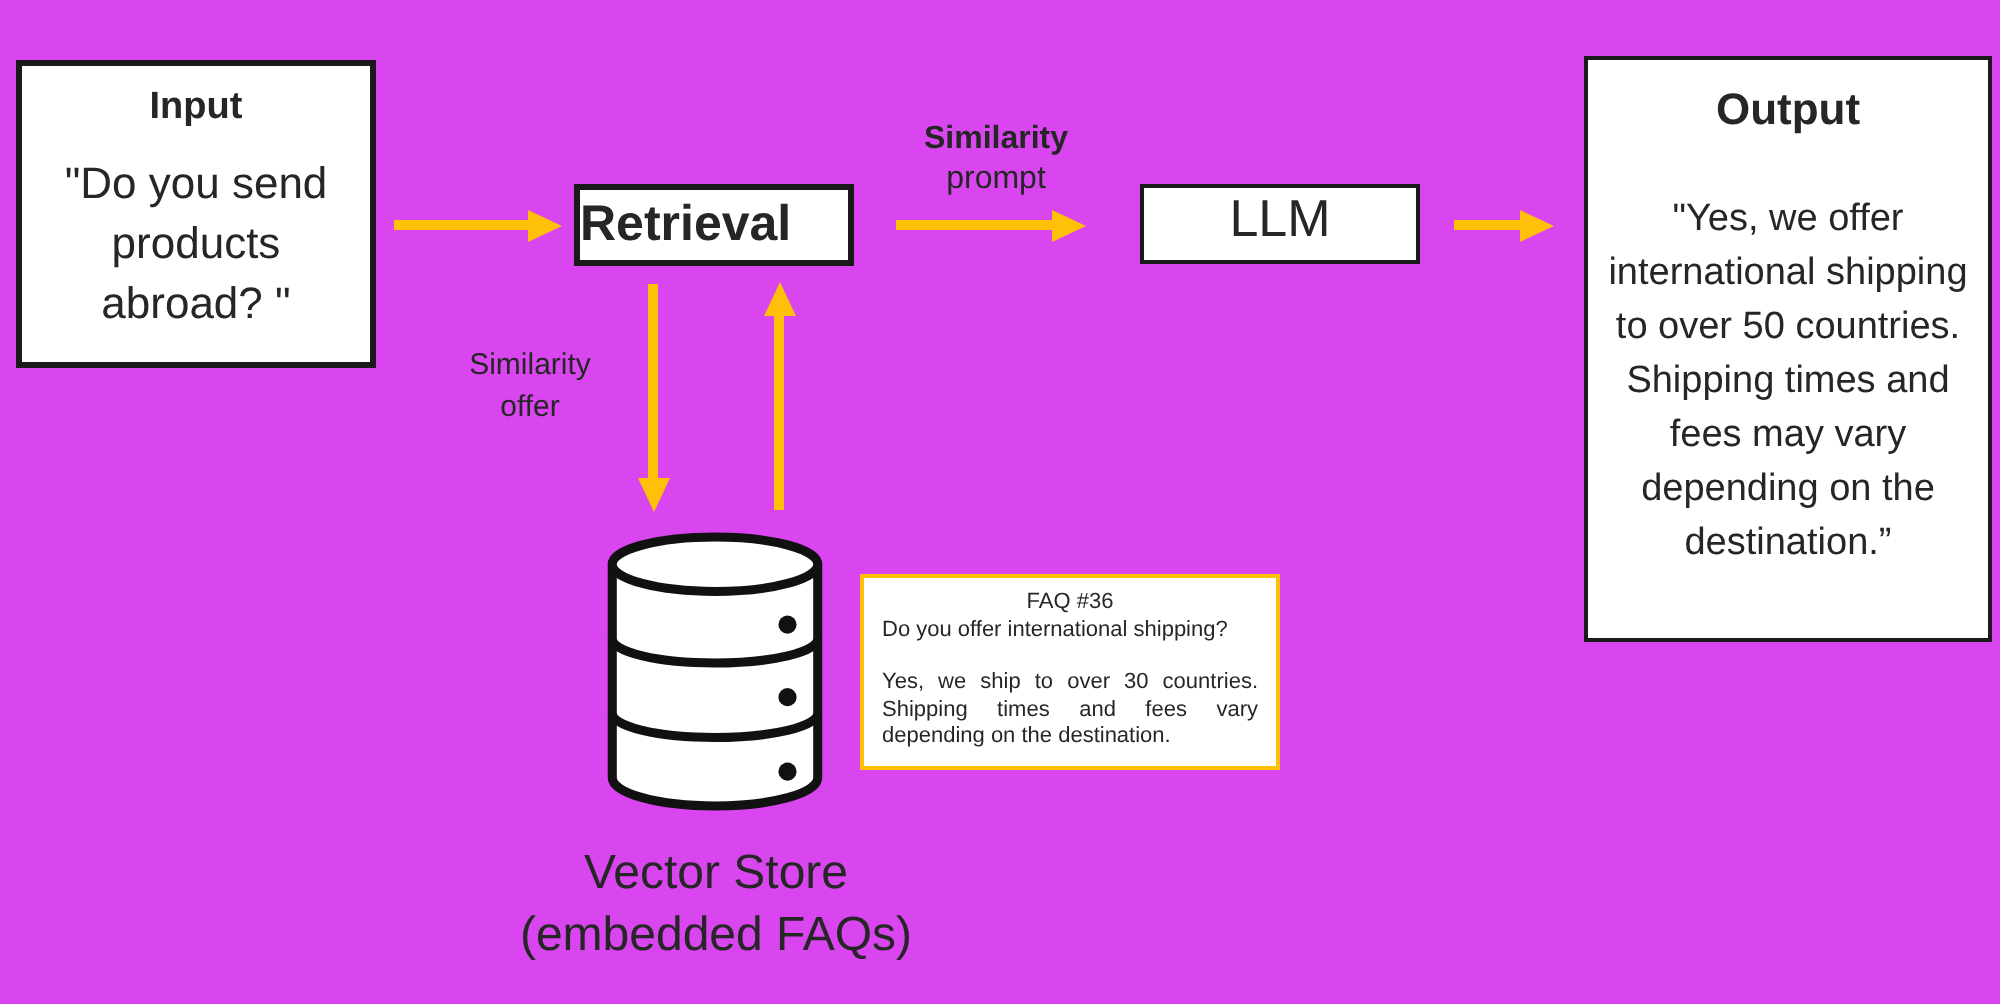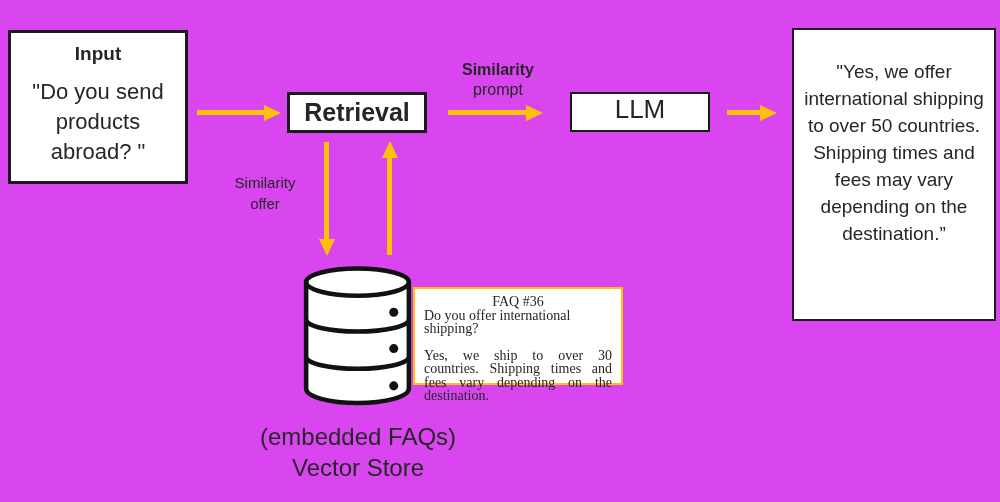--- a/index.html
+++ b/index.html
@@ -7,21 +7,21 @@
   #canvas { position:relative; width:1000px; height:502px; background:#d946ef; overflow:hidden; }
 
   .box { position:absolute; background:#ffffff; border:3px solid #1a1a1a; box-sizing:border-box; text-align:center; }
 
   
   #input-box { left:8px; top:30px; width:180px; height:154px; }
   .input-title { font-size:19px; font-weight:bold; margin-top:10px; }
   .input-text  { font-size:22px; line-height:30px; margin-top:12px; padding:0 6px; }
 
   
-  #retrieval-box { left:287px; top:92px; width:140px; height:41px; display:flex; align-items:center; justify-content:center; font-size:25px; font-weight:bold; }
+  #retrieval-box { left:287px; top:92px; width:140px; height:41px; display:flex; align-items:center; font-size:25px; font-weight:bold; }
 
   
   #llm-box { left:570px; top:92px; width:140px; height:40px; border-width:2.5px; display:flex; justify-content:center; font-size:26px; font-weight:normal; }
 
   
   #output-box { left:792px; top:28px; width:204px; height:293px; border-width:2.5px; }
   .output-title { font-size:22px; font-weight:bold; margin-top:12px; }
   .output-text  { font-size:19px; line-height:27px; margin-top:28px; padding:0 10px; }
 
   
@@ -33,21 +33,21 @@
 
   
   .aline, .ahead { position:absolute; }
   .aline { background:#FFC107; }
   .ahead { width:0; height:0; }
   .head-right { border-top:8px solid transparent; border-bottom:8px solid transparent; border-left:17px solid #FFC107; }
   .head-down  { border-left:8px solid transparent; border-right:8px solid transparent; border-top:17px solid #FFC107; }
   .head-up    { border-left:8px solid transparent; border-right:8px solid transparent; border-bottom:17px solid #FFC107; }
 
   
-  #faq-box { position:absolute; left:413px; top:287px; width:210px; height:98px; box-sizing:border-box; border:2px solid #FFC107; background:#ffffff; padding:6px 9px; font-size:14px; line-height:13.5px;font-family:Liberation Serif, serif; }
+  #faq-box { position:absolute; left:430px; top:287px; width:210px; height:98px; box-sizing:border-box; border:2px solid #FFC107; background:#ffffff; padding:6px 9px; font-size:11px; line-height:13.5px; }
   .faq-title { text-align:center; }
   .faq-question { text-align:left; }
   .faq-answer { text-align:justify; margin-top:13px; }
 
   
   #database-icon { position:absolute; left:302px; top:266px; }
 </style>
 </head>
 <body>
 
@@ -74,20 +74,21 @@
   <div class="ahead head-right" style="left:526px; top:104.5px;"></div>
 
   <div class="box" id="llm-box">
     <span>LLM</span>
   </div>
 
   <div class="aline" style="left:727px; top:110px; width:34px; height:5px;"></div>
   <div class="ahead head-right" style="left:760px; top:104.5px;"></div>
 
   <div class="box" id="output-box">
+    <div class="output-title">Output</div>
     <div class="output-text">"Yes, we offer international shipping to over 50 countries. Shipping times and fees may vary depending on the destination.”</div>
   </div>
 
   <div class="float-label" id="similarity-label">
     <div>Similarity</div>
     <div>offer</div>
   </div>
 
   <div class="aline" style="left:324px; top:142px; width:5px; height:98px;"></div>
   <div class="ahead head-down" style="left:318.5px; top:239px;"></div>
@@ -105,17 +106,17 @@
     <circle cx="91" cy="119" r="4.5" fill="#111111"></circle>
   </svg>
 
   <div id="faq-box">
     <div class="faq-title">FAQ #36</div>
     <div class="faq-question">Do you offer international shipping?</div>
     <div class="faq-answer">Yes, we ship to over 30 countries. Shipping times and fees vary depending on the destination.</div>
   </div>
 
   <div class="float-label" id="vector-store-label">
+    <div>Vector Store</div>
     <div>(embedded FAQs)</div>
-    <div>Vector Store</div>
   </div>
 
 </div>
 
 </body></html>

